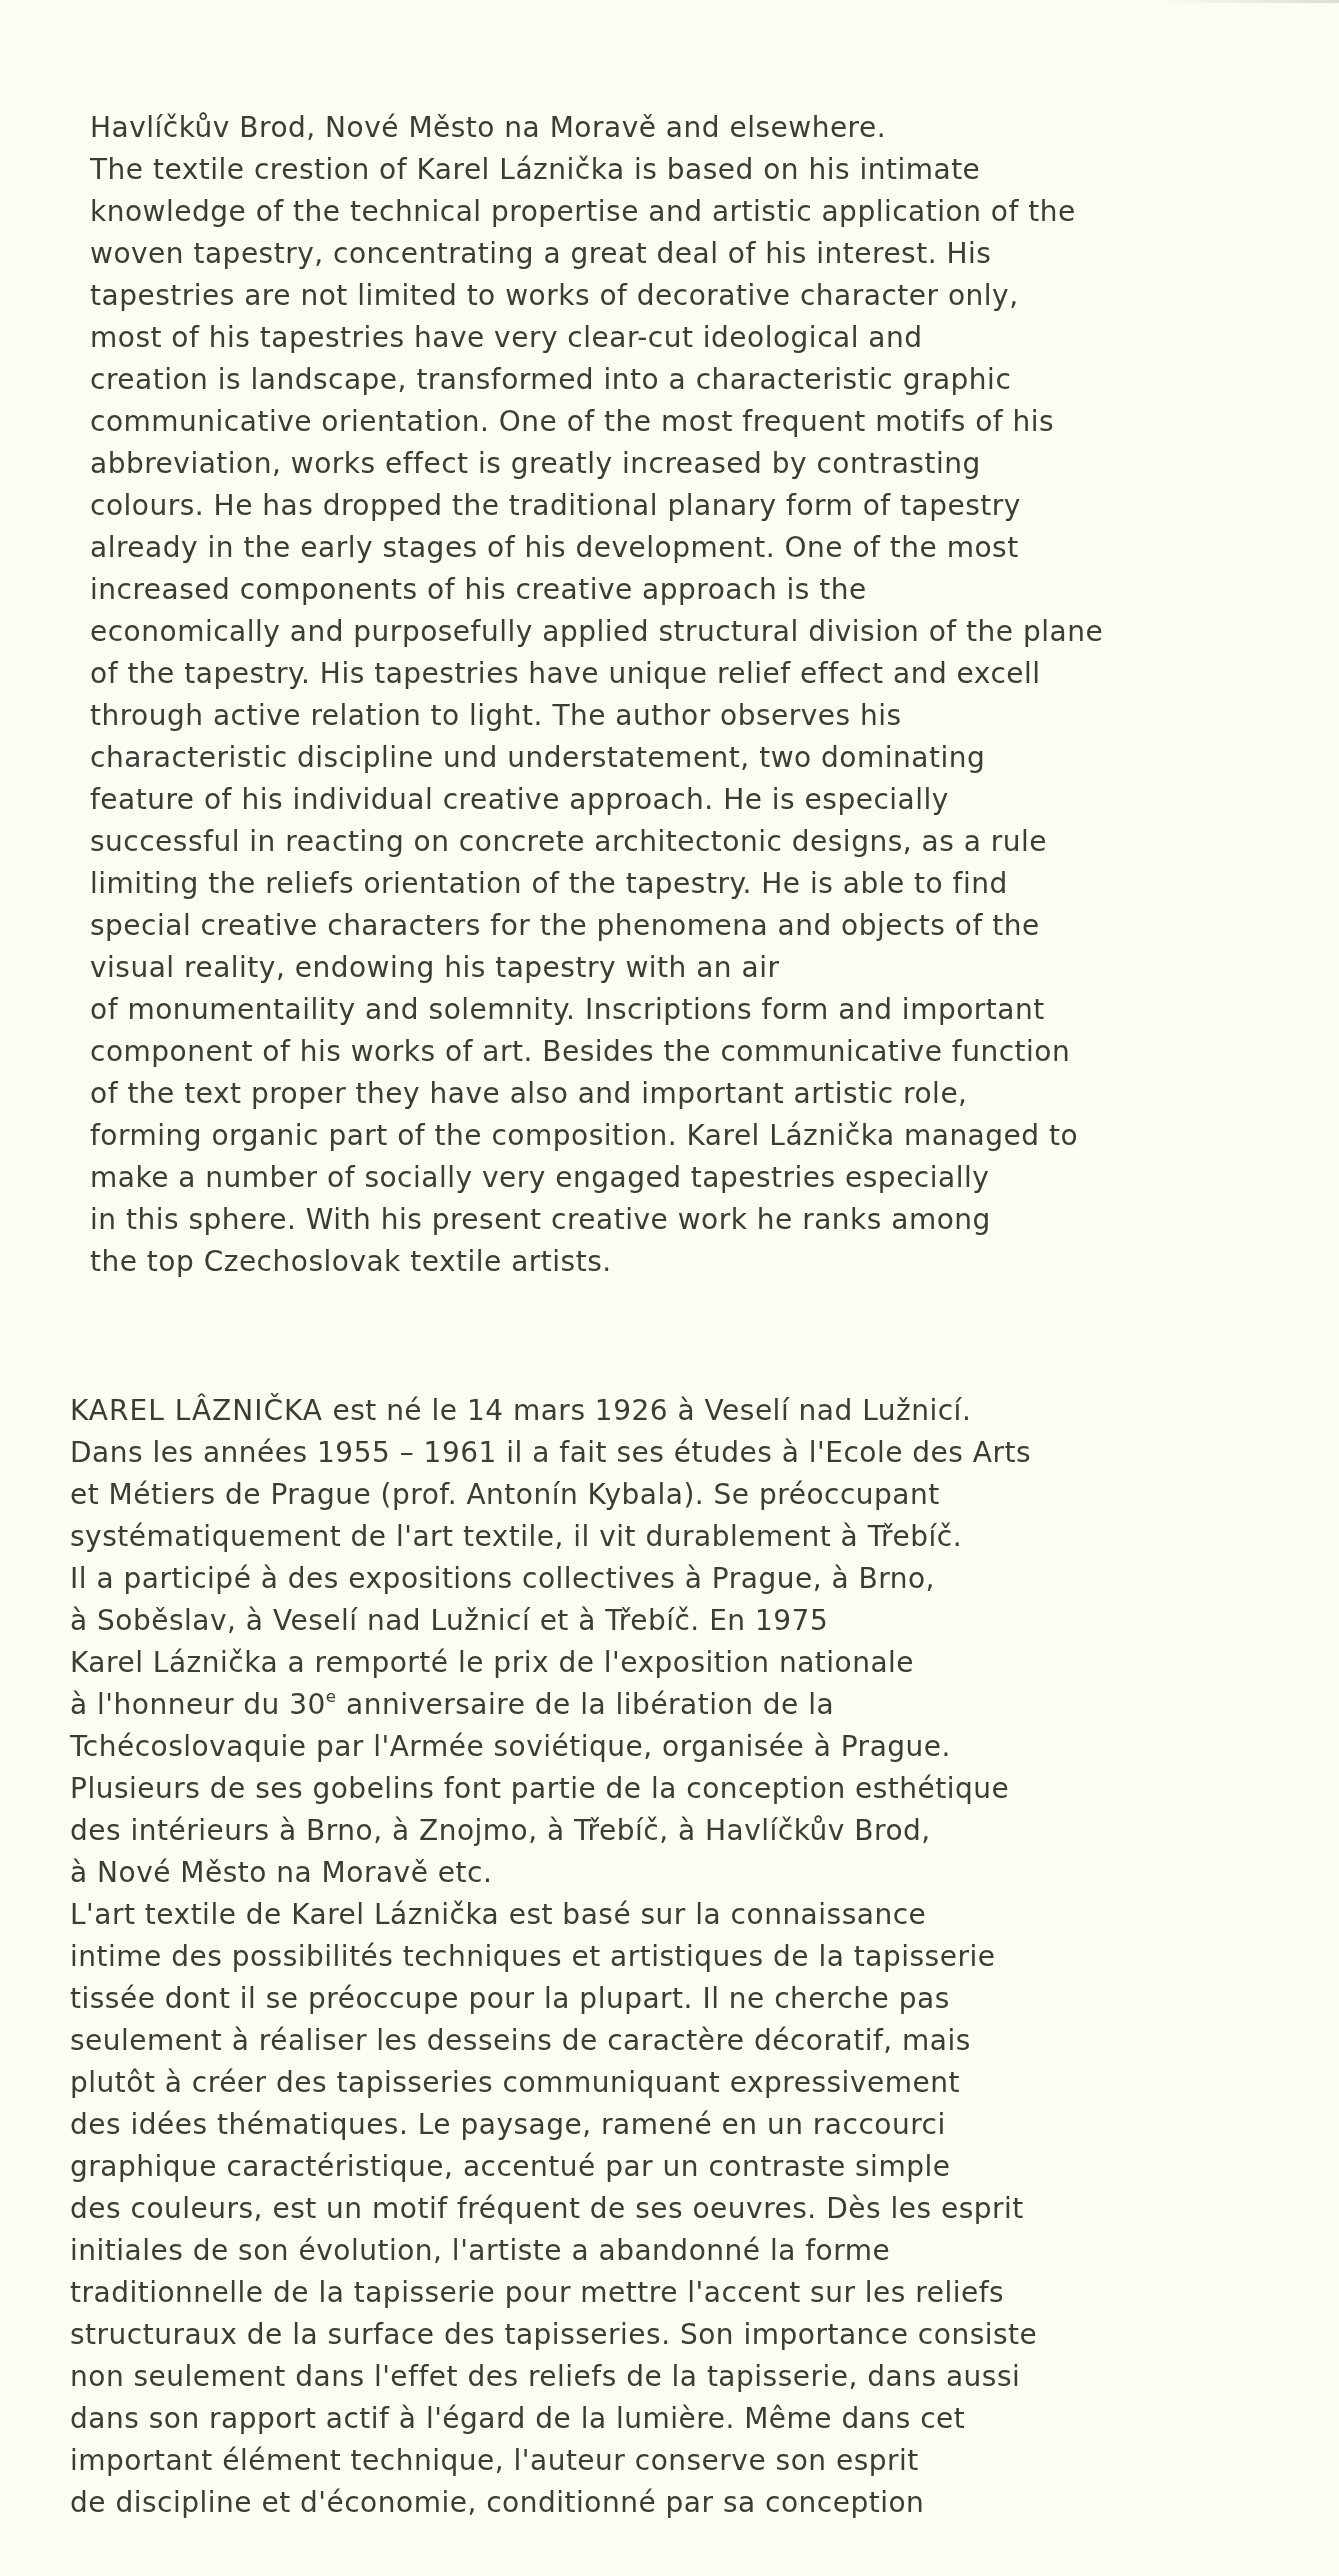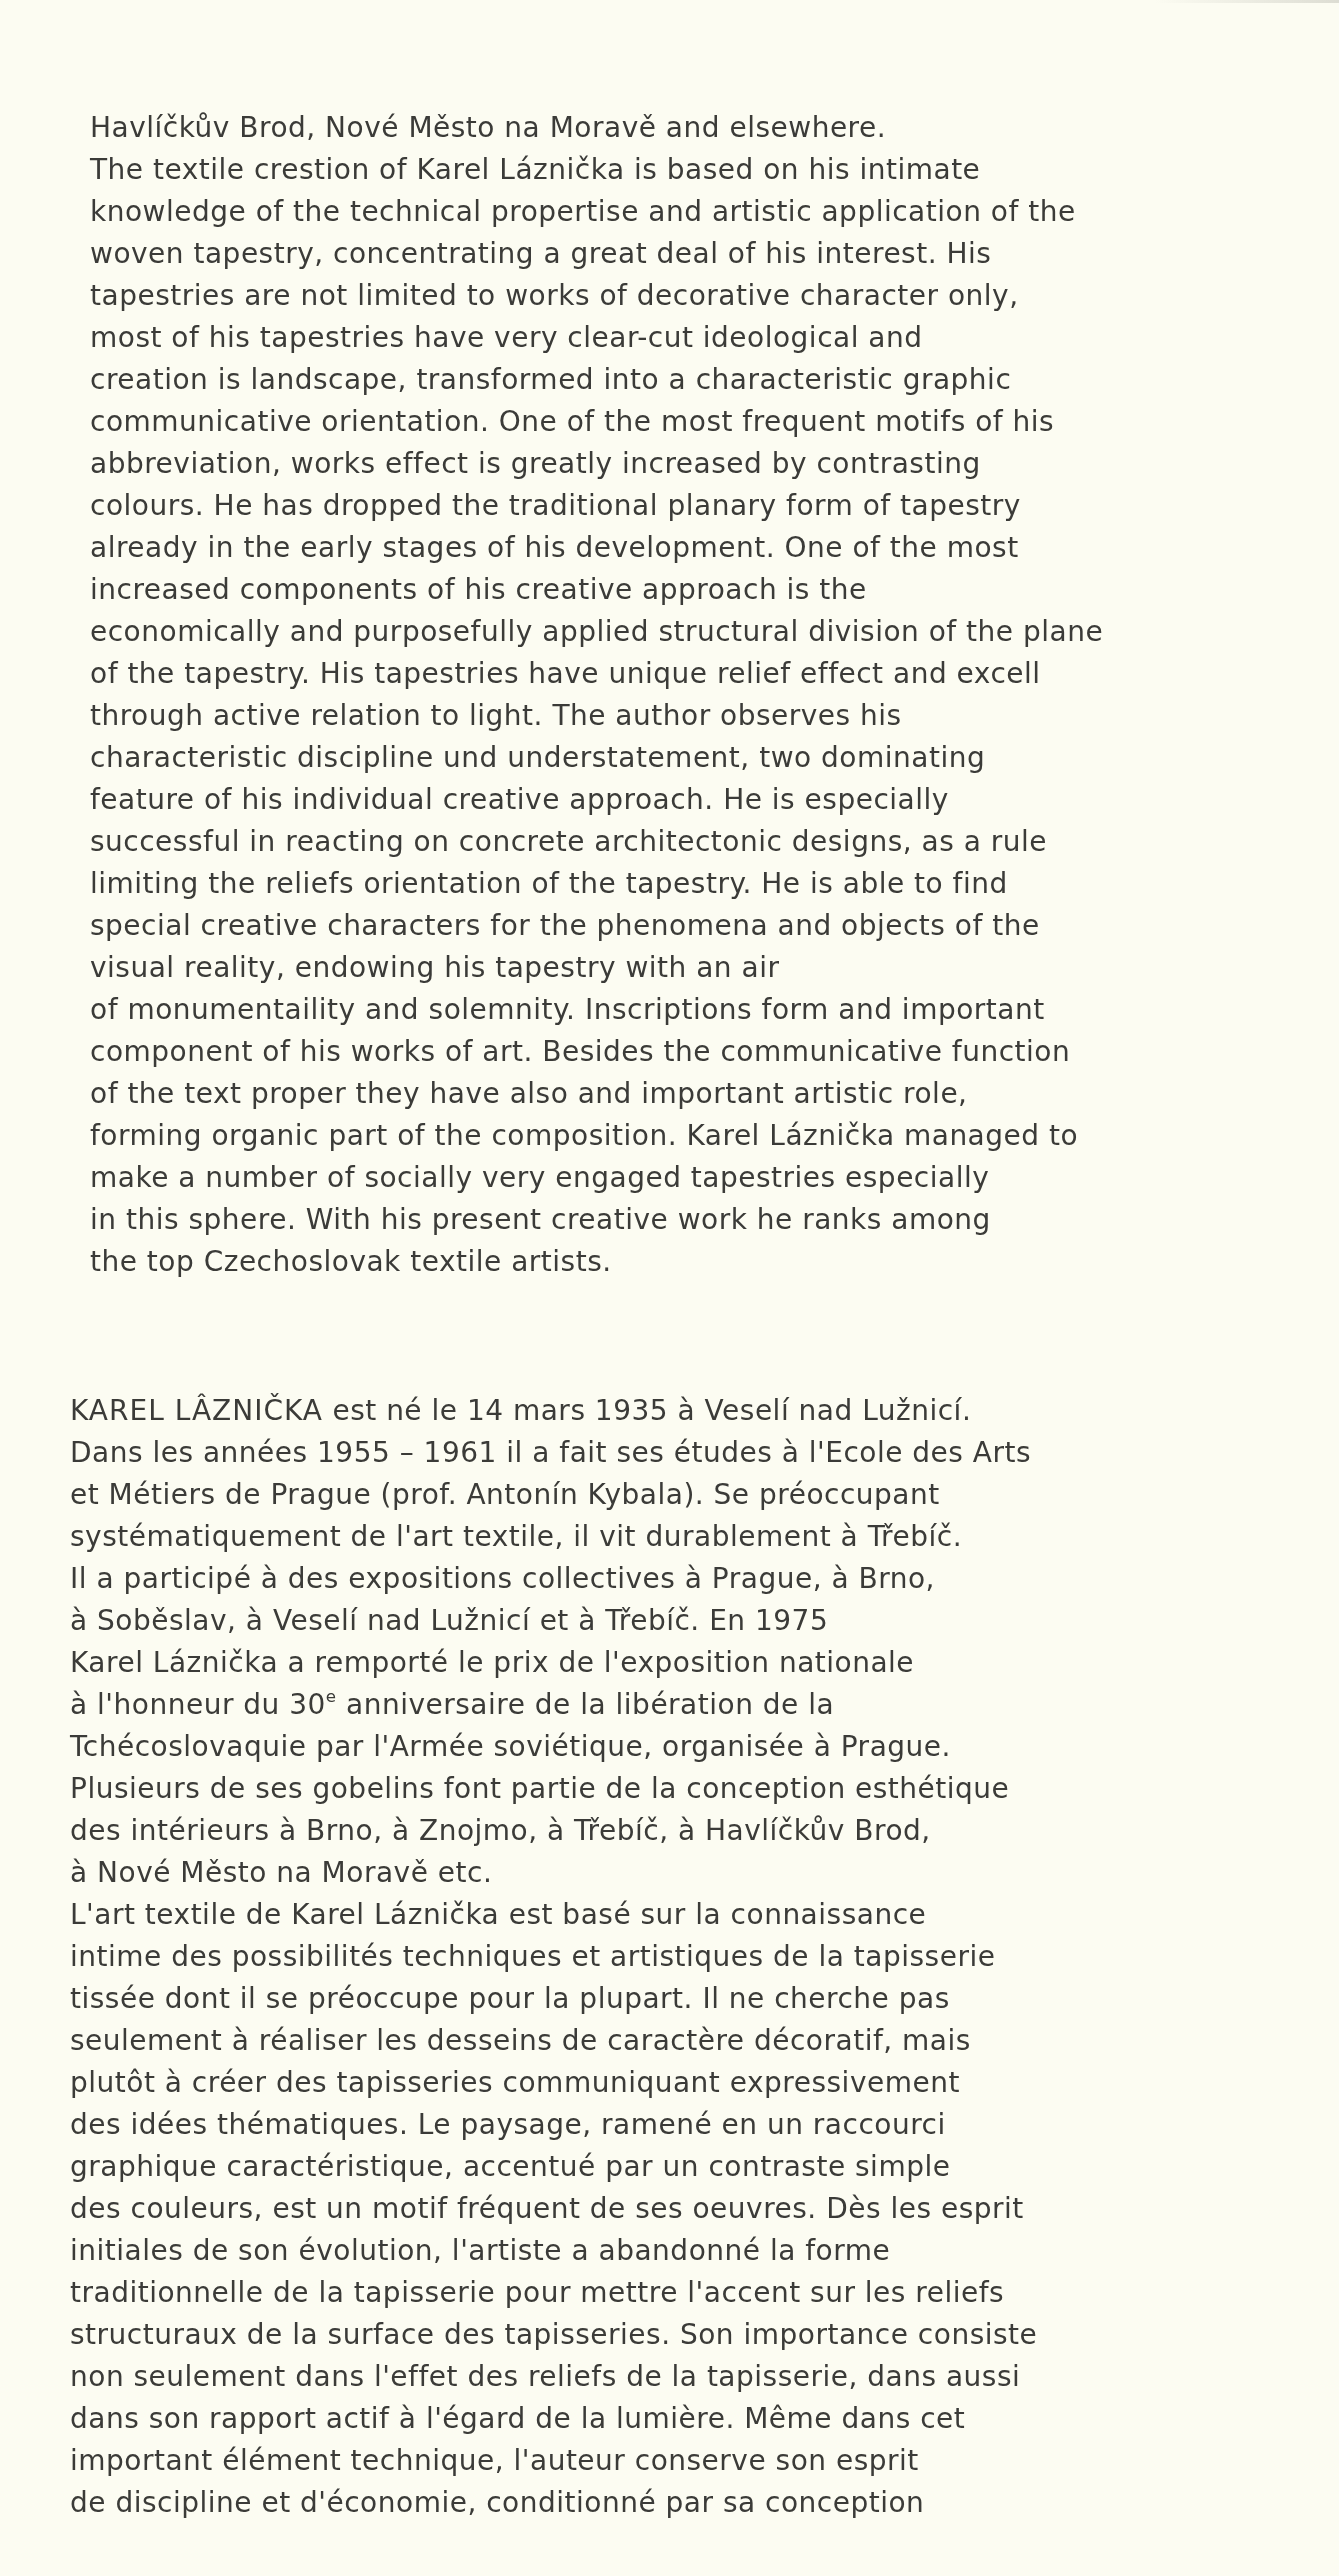--- a/index.html
+++ b/index.html
@@ -78,21 +78,21 @@
   <span class="line">of monumentaility and solemnity. Inscriptions form and important</span>
   <span class="line">component of his works of art. Besides the communicative function</span>
   <span class="line">of the text proper they have also and important artistic role,</span>
   <span class="line">forming organic part of the composition. Karel Láznička managed to</span>
   <span class="line">make a number of socially very engaged tapestries especially</span>
   <span class="line">in this sphere. With his present creative work he ranks among</span>
   <span class="line">the top Czechoslovak textile artists.</span>
 </div>
 
 <div class="section section-fr">
-  <span class="line caps-lead"><span class="caps">KAREL LÂZNIČKA</span><span> est né le 14 mars 1935 à Veselí nad Lužnicí.</span></span>
+  <span class="line caps-lead"><span class="caps">KAREL LÂZNIČKA</span><span> est né le 14 mars 1926 à Veselí nad Lužnicí.</span></span>
   <span class="line">Dans les années 1955 – 1961 il a fait ses études à l'Ecole des Arts</span>
   <span class="line">et Métiers de Prague (prof. Antonín Kybala). Se préoccupant</span>
   <span class="line">systématiquement de l'art textile, il vit durablement à Třebíč.</span>
   <span class="line">Il a participé à des expositions collectives à Prague, à Brno,</span>
   <span class="line">à Soběslav, à Veselí nad Lužnicí et à Třebíč. En 1975</span>
   <span class="line">Karel Láznička a remporté le prix de l'exposition nationale</span>
   <span class="line"><span>à l'honneur du 30</span><sup>e</sup><span> anniversaire de la libération de la</span></span>
   <span class="line">Tchécoslovaquie par l'Armée soviétique, organisée à Prague.</span>
   <span class="line">Plusieurs de ses gobelins font partie de la conception esthétique</span>
   <span class="line">des intérieurs à Brno, à Znojmo, à Třebíč, à Havlíčkův Brod,</span>

